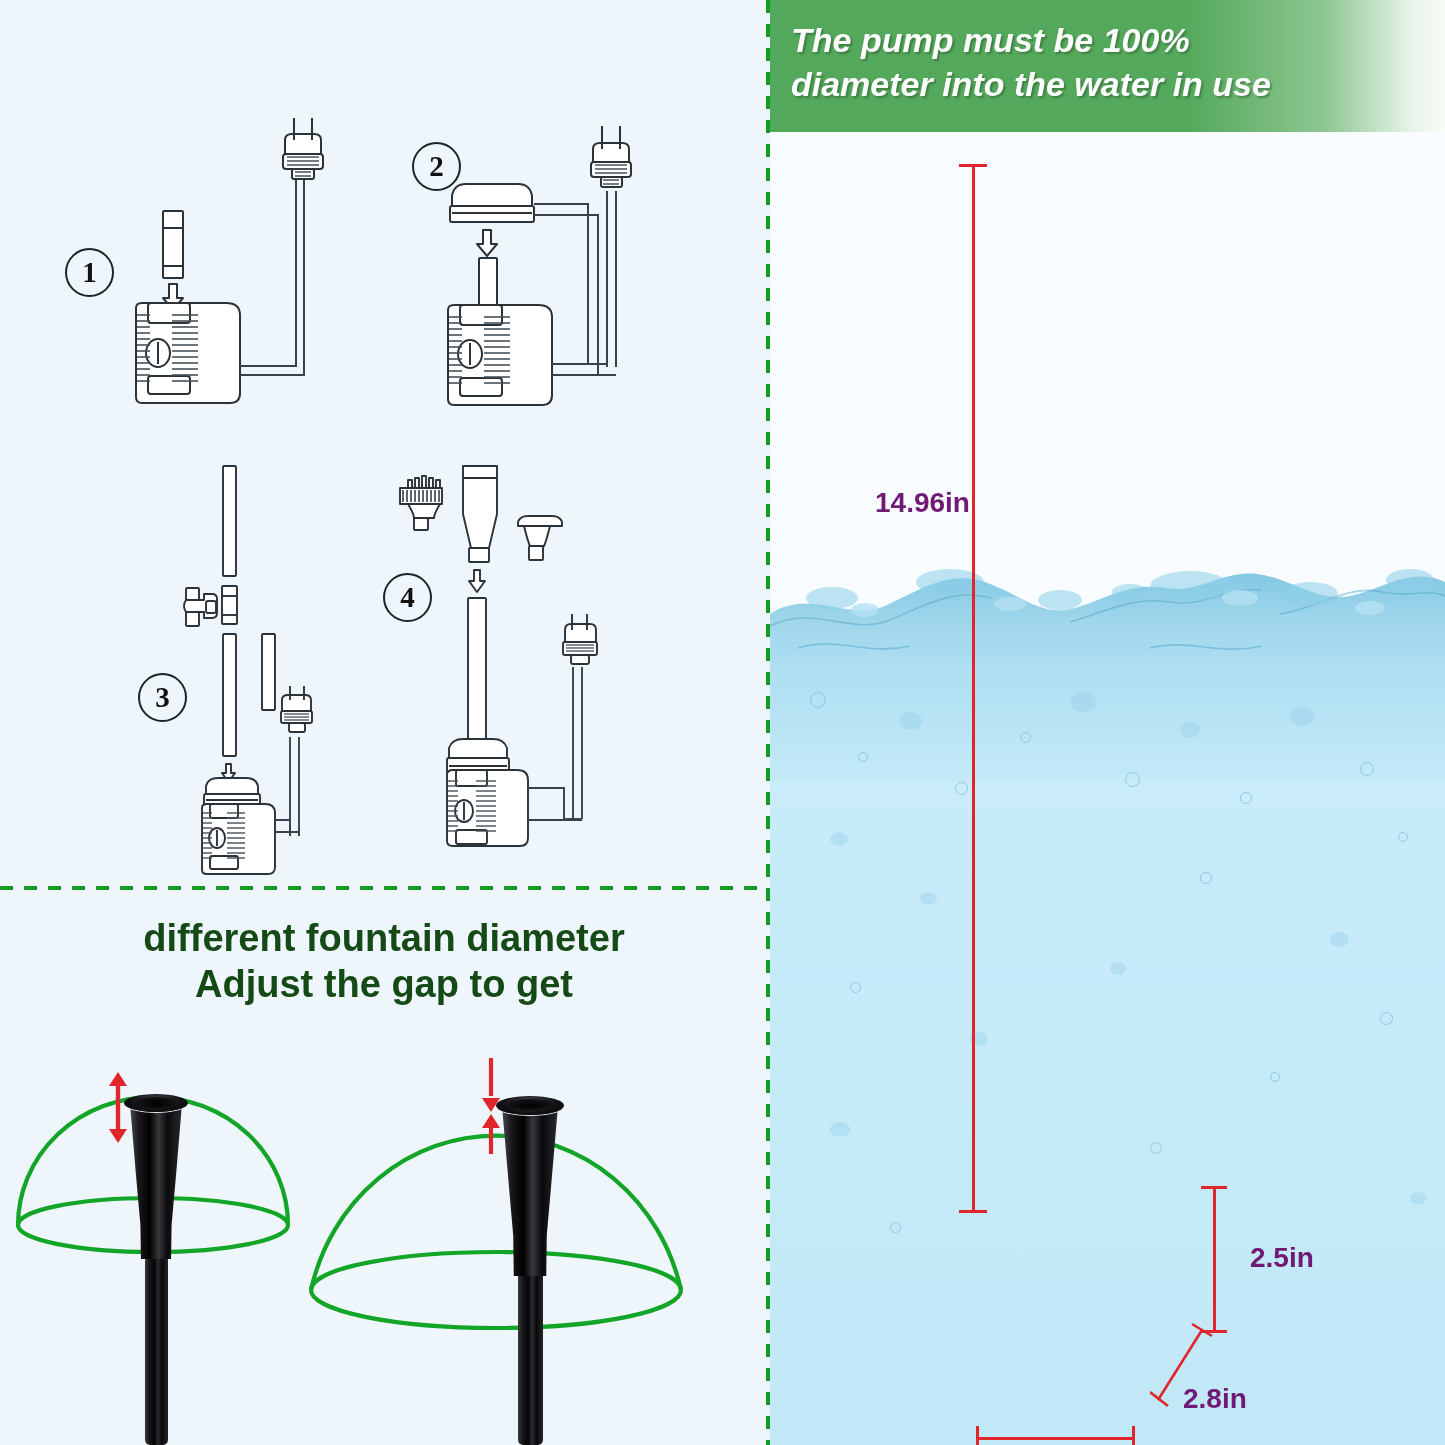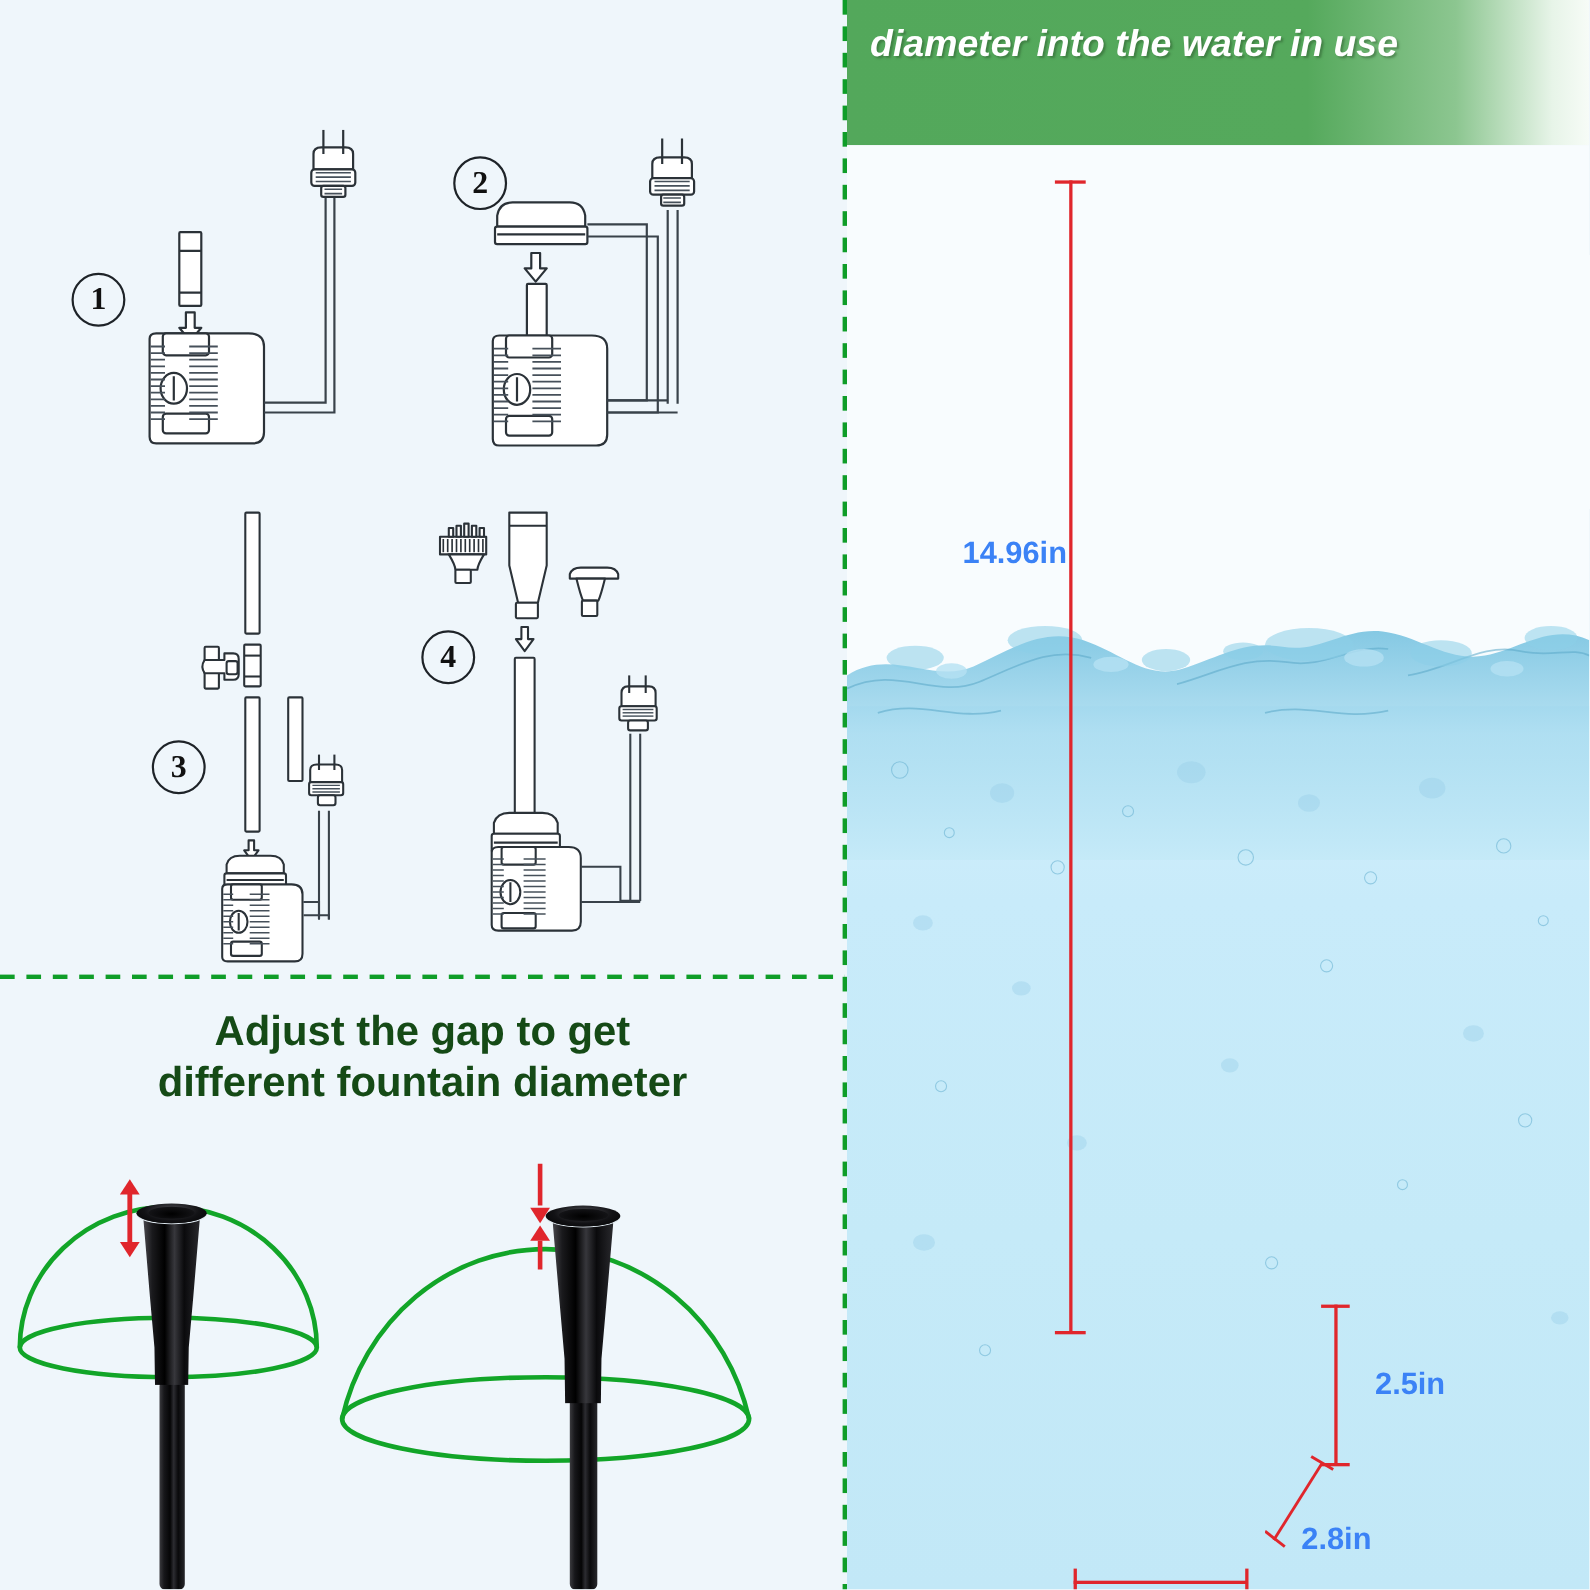--- a/index.html
+++ b/index.html
@@ -86,21 +86,21 @@
     text-shadow:2px 2px 2px rgba(40,80,40,.45);
   }
   .rp-body { position:absolute; left:0; top:132px; width:675px; height:1313px; background:#f8fcfe; }
   .water-lower {
     position:absolute; left:0; top:510px; width:675px; height:803px;
     background:linear-gradient(to bottom,#d3effb 0%,#c8ebfa 22%,#c5eaf8 60%,#c2e8f7 100%);
   }
   .water-band { position:absolute; left:0; top:420px; width:675px; height:230px; }
   .dim-line { position:absolute; background:#e0262c; }
   .dim-label {
-    position:absolute; color:#3b82f6; font-weight:bold;
+    position:absolute; color:#701a75; font-weight:bold;
     font-family:"Liberation Sans", sans-serif;
   }
   .rp-bubble { position:absolute; border-radius:50%; border:1.5px solid rgba(110,180,212,.62); }
   .rp-bubble.f { background:rgba(150,205,232,.38); border:none; }
 </style>
 </head>
 <body>
 
 <div id="root">
 
@@ -434,22 +434,22 @@
             <line x1="186" y1="203" x2="214" y2="203"></line>
           </g>
         </svg>
       </div>
 
     </div>
   </div>
 
   <div class="left-bot">
     <div class="lb-title">
+      <div>different fountain diameter</div>
       <div>Adjust the gap to get</div>
-      <div>different fountain diameter</div>
     </div>
 
     <div class="fountain" style="left:0px;top:150px;width:380px;height:405px;">
       <svg class="dome-svg" style="left:0;top:0;" width="380" height="290" viewBox="0 0 380 290">
         <path d="M18 185 A 135 128 0 0 1 288 185" fill="none" stroke="#12a528" stroke-width="4.2"></path>
         <ellipse cx="153" cy="185" rx="135" ry="27" fill="none" stroke="#12a528" stroke-width="4.2"></ellipse>
       </svg>
       <div class="stem" style="left:145px;top:215px;width:23px;height:190px;"></div>
       <div class="nozzle" style="left:130px;top:64px;width:52px;height:155px;clip-path:polygon(0% 0%,100% 0%,88% 48%,80% 78%,79% 100%,21% 100%,20% 78%,12% 48%);"></div>
       <div class="lip" style="left:124px;top:54px;width:64px;height:18px;"></div>
@@ -475,20 +475,21 @@
         <path d="M20 56 l9 -14 h-18 z" fill="#e0262c"></path>
         <line x1="20" y1="98" x2="20" y2="72" stroke="#e0262c" stroke-width="4.2"></line>
         <path d="M20 58 l9 14 h-18 z" fill="#e0262c"></path>
       </svg>
     </div>
   </div>
 
   <div class="right">
     <div class="rp-banner">
       <div class="rp-banner-text">
+        <div>The pump must be 100%</div>
         <div>diameter into the water in use</div>
       </div>
     </div>
 
     <div class="rp-body">
       <div class="water-lower"></div>
 
       <svg class="water-band" width="675" height="230" viewBox="0 0 675 230" preserveAspectRatio="none">
         <defs>
           <linearGradient id="wgrad" x1="0" y1="0" x2="0" y2="1">

